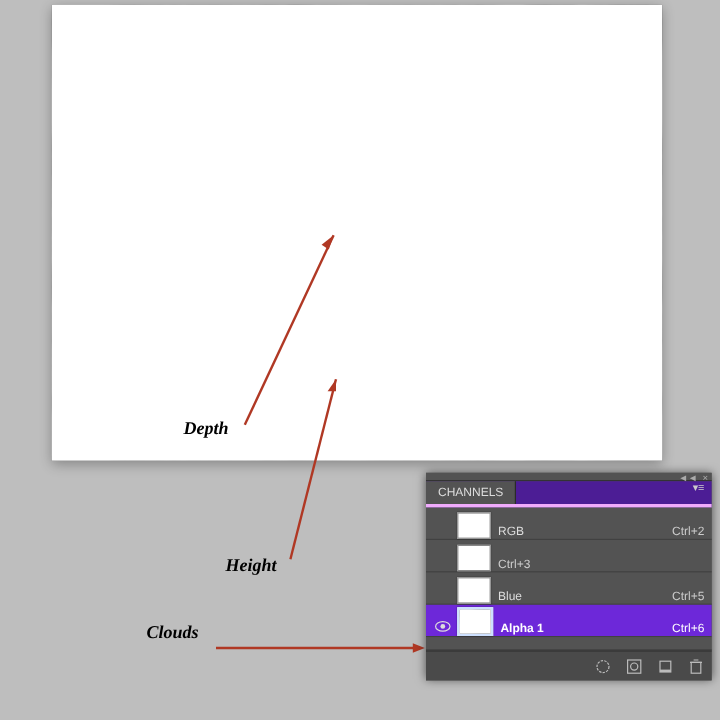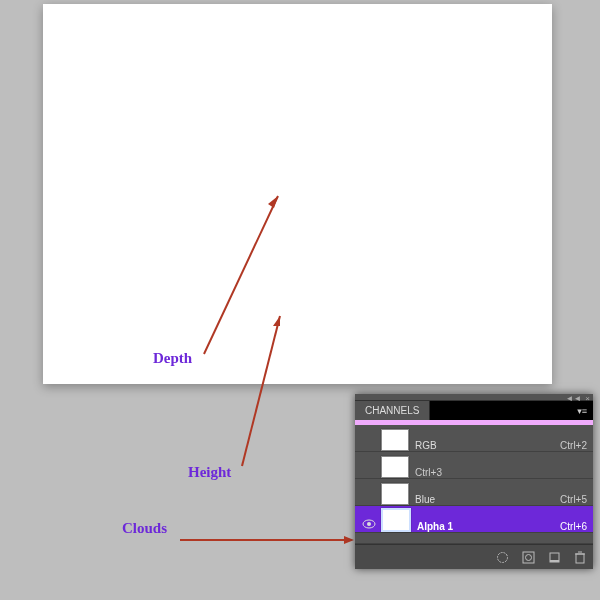--- a/index.html
+++ b/index.html
@@ -1,21 +1,21 @@
 <!DOCTYPE html>
 <html><head>
 <meta charset="utf-8">
 <style>
 body{margin:0;width:600px;height:600px;background:#bebebe;font-family:"Lucida Grande",Arial,sans-serif;font-size:11px;position:relative;overflow:hidden}
 .canvas{position:absolute;left:43px;top:4px;width:509px;height:380px;background:#777;box-shadow:0 3px 10px rgba(0,0,0,.3)}
-.label{position:absolute;font-family:Georgia,serif;font-weight:700;font-size:15px;color:#6d28d9}
+.label{position:absolute;font-family:Georgia,serif;font-style:italic;font-weight:700;font-size:15px;color:#000000}
 .panel{position:absolute;left:355px;top:394px;width:238px;background:#535353;box-shadow:0 0 8px rgba(0,0,0,.6);color:#ddd}
 .panel-topbar{height:6px;background:#535353;border-bottom:1px solid #333;display:flex;justify-content:flex-end;padding:0 3px;font-size:8px;color:#aaa}
 .panel-topbar span{margin-left:4px;cursor:pointer}
-.tabs{display:flex;align-items:center;background:#000000;border-bottom:5px solid #f0abfc}
+.tabs{display:flex;align-items:flex-start;background:#4c1d95;border-bottom:3px solid #f0abfc}
 .tab{padding:4px 10px;background:#535353;color:#ddd;font-size:10px;border-right:1px solid #2a2a2a}
 .tabs .spacer{flex:1}
 .menu-icon{padding:0 6px;color:#ccc;font-size:9px}
 .ch-list{background:#535353}
 .ch-row{display:flex;align-items:flex-end;height:26px;border-bottom:1px solid #414141;padding:0 6px}
 .ch-row.selected{background:#6d28d9;color:#fff}
 .eye{width:16px;height:16px;margin-right:4px;display:flex;align-items:center;justify-content:center}
 .eye-icon{width:14px;height:10px;display:inline-block}
 .eye-icon svg{display:block}
 .thumb{width:26px;height:20px;border:1px solid #888;background:#fff;margin-right:6px;box-shadow:0 0 1px rgba(0,0,0,.5)}

